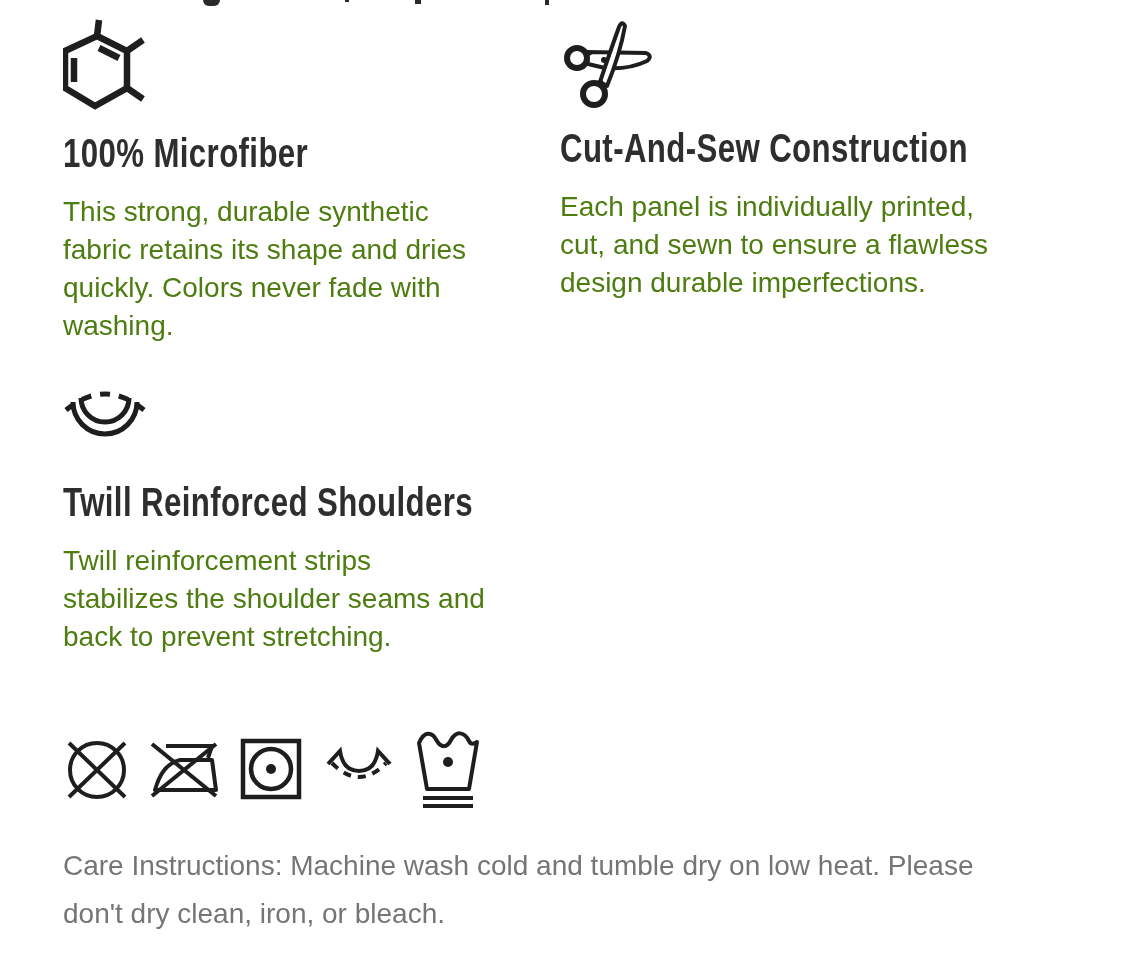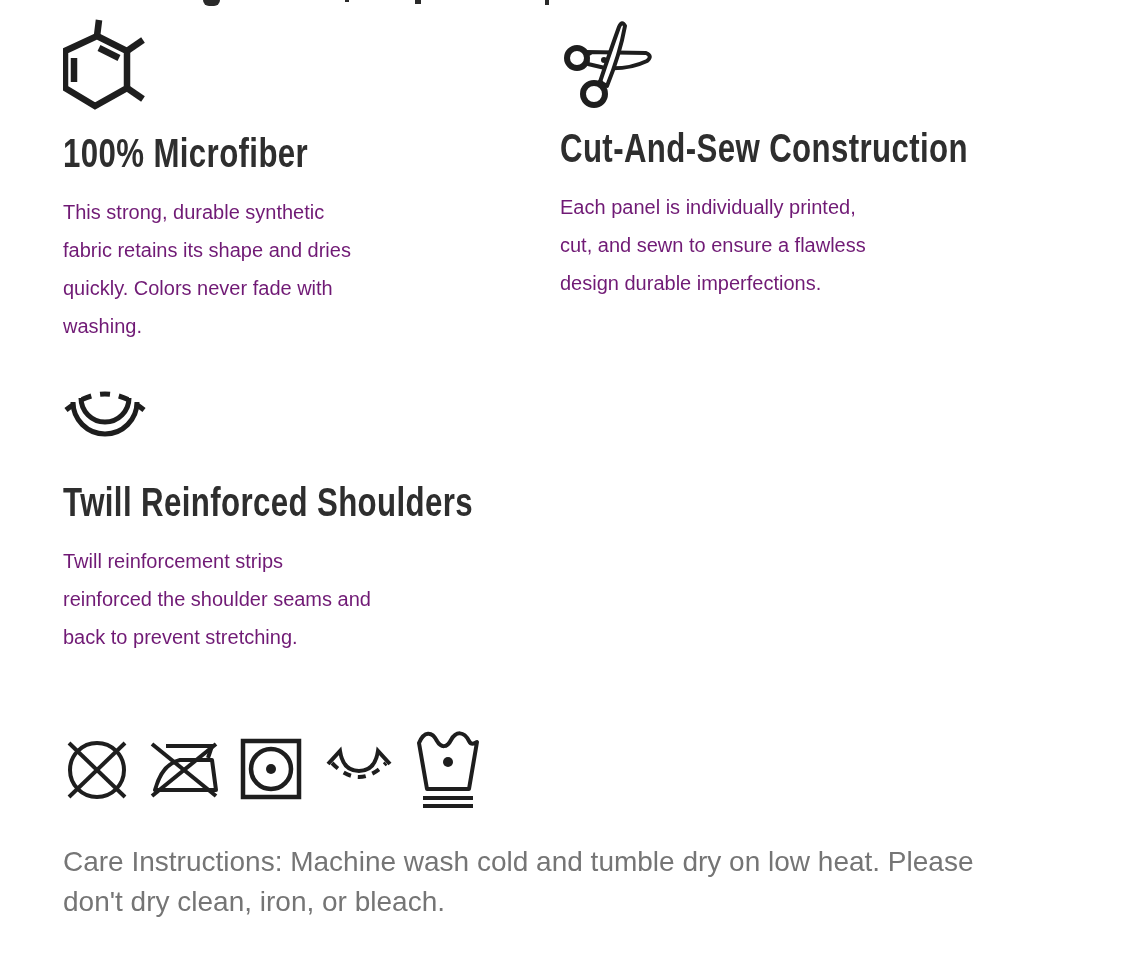--- a/index.html
+++ b/index.html
@@ -36,39 +36,39 @@
     line-height: 40px;
     font-weight: bold;
     color: #2e2e2e;
     letter-spacing: 0.5px;
     white-space: nowrap;
     transform: scaleX(0.78);
     transform-origin: left center;
   }
   .feature p {
     margin: 20px 0 0;
-    font-size: 20px;
+    font-size: 28px;
     line-height: 38px;
-    color: #701a75;
+    color: #4d7c0f;
     white-space: pre-line;
   }
 
   .care-symbols {
     display: flex;
     align-items: center;
     gap: 22px;
     height: 78px;
     margin: 74px 0 0 66px;
   }
   .care-symbols svg { display: block; }
 
   .care-instructions {
     margin: 34px 63px 0 63px;
     font-size: 28px;
-    line-height: 40px;
+    line-height: 48px;
     color: #757575;
     white-space: pre-line;
   }
 
   svg .ln { stroke: #1e1e1e; fill: none; }
 </style>
 </head>
 <body>
 
 <div class="page">
@@ -120,21 +120,21 @@
     <div class="feature">
       <div class="icon-box row2 smile">
         <svg width="84" height="58" viewBox="0 0 84 58">
           <path class="ln" stroke-width="5" stroke-dasharray="10 9" d="M3,24 Q42,-8 81,24"></path>
           <path class="ln" stroke-width="5" d="M10,16 A32,32 0 0 0 74,16"></path>
           <path class="ln" stroke-width="5" d="M18,12 A24,24 0 0 0 66,12"></path>
         </svg>
       </div>
       <h3>Twill Reinforced Shoulders</h3>
       <p>Twill reinforcement strips
-reinforced the shoulder seams and
+stabilizes the shoulder seams and
 back to prevent stretching.</p>
     </div>
 
   </div>
 
   <div class="care-symbols">
 
     <svg width="62" height="62" viewBox="0 0 62 62">
       <circle class="ln" cx="31" cy="32" r="27" stroke-width="4"></circle>
       <path class="ln" d="M3,5 L59,59" stroke-width="4"></path>

